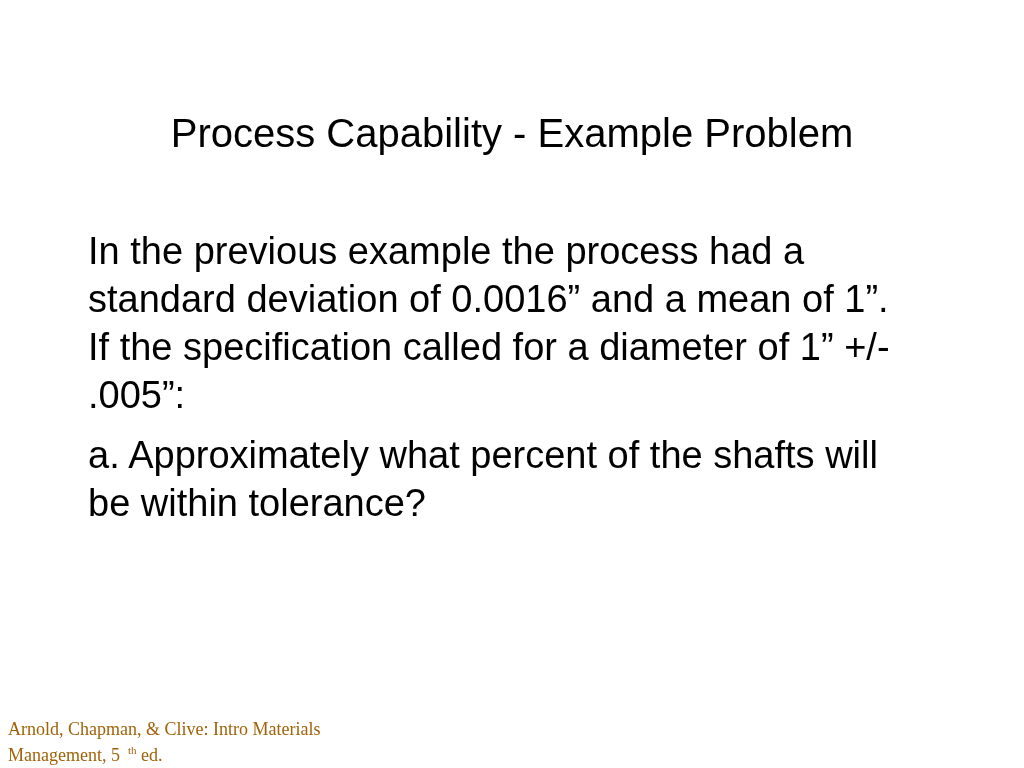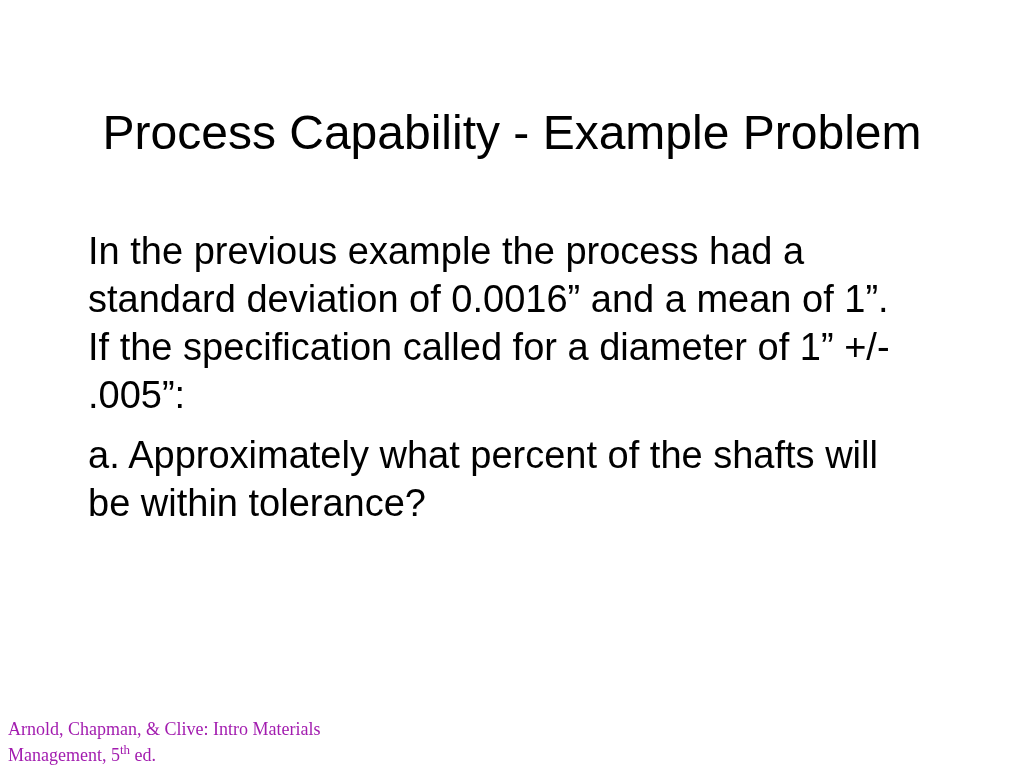--- a/index.html
+++ b/index.html
@@ -15,21 +15,21 @@
     color: #000000;
     font-family: "Liberation Sans", sans-serif;
     overflow: hidden;
   }
   .slide-title {
     position: absolute;
     top: 109px;
     left: 0;
     width: 1024px;
     text-align: center;
-    font-size: 48px;
+    font-size: 40px;
     line-height: 48px;
     font-weight: 400;
     white-space: nowrap;
   }
   .body-text {
     position: absolute;
     top: 227px;
     left: 88px;
     width: 870px;
     font-size: 38px;
@@ -38,37 +38,38 @@
   .body-text p {
     margin: 0 0 12px 0;
     white-space: pre-line;
   }
   .footer-block {
     position: absolute;
     top: 716px;
     font-family: "Liberation Serif", serif;
     font-size: 18px;
     line-height: 26px;
-    color: #a21caf;
+    color: #a16207;
   }
   .footer-citation {
     left: 8px;
     width: 470px;
   }
   .footer-copyright {
     left: 505px;
     width: 515px;
   }
   .footer-block .line {
     white-space: nowrap;
   }
   .edition-sup {
-    font-size: 13px;
+    font-size: 11px;
     vertical-align: super;
     line-height: 0;
+    margin-left: 8px;
   }
 </style>
 </head>
 <body>
 
 <div class="slide">
 
   <div class="slide-title">Process Capability - Example Problem</div>
 
   <div class="body-text">

